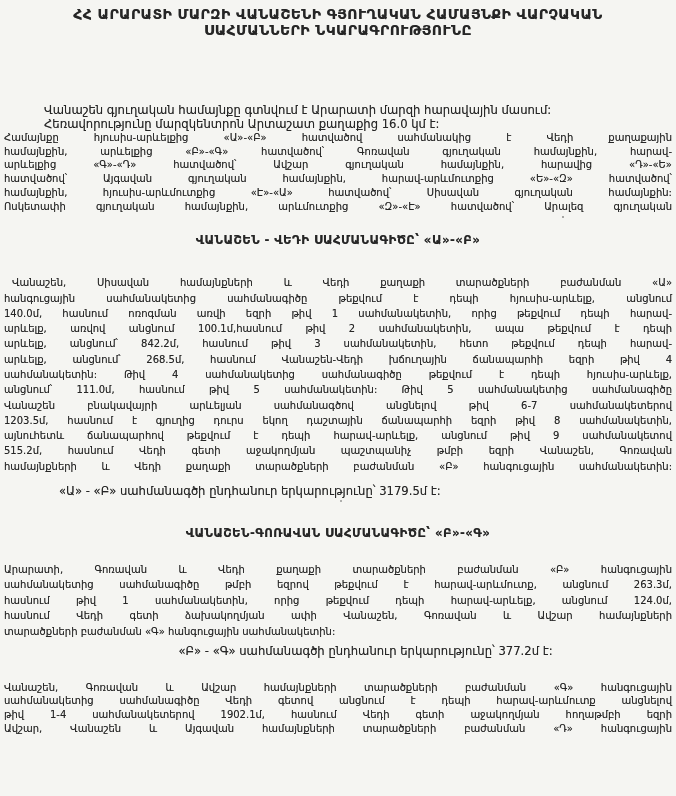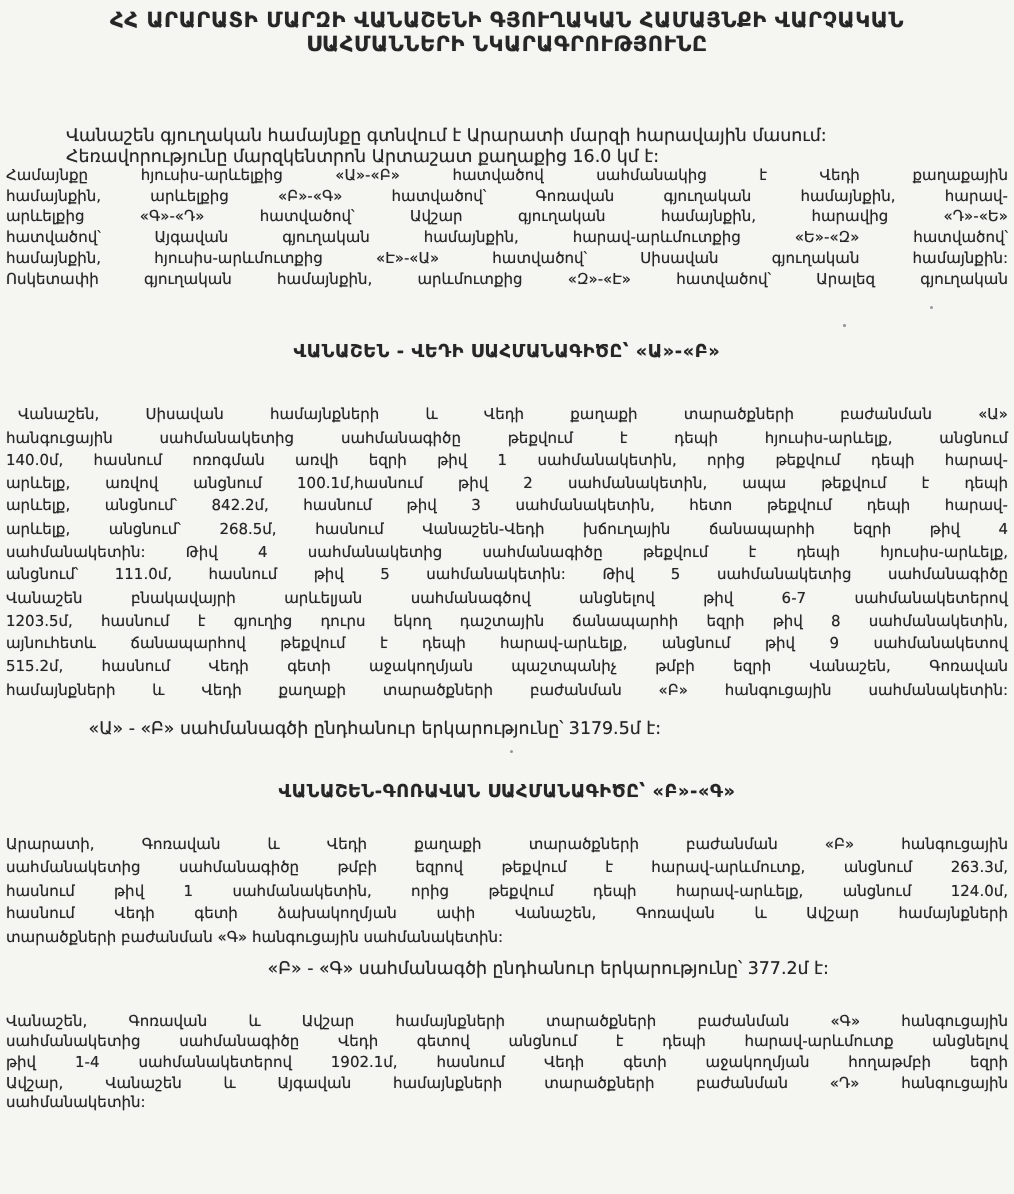--- a/index.html
+++ b/index.html
@@ -33,23 +33,23 @@
   
   .line{ font-size:11.6px; line-height:13.5px; white-space:nowrap; }
   .indent40{ padding-left:40px; }
   .indent55{ padding-left:55px; }
   
   .sec-heading{
     text-align:center; font-weight:bold;
     font-size:11.8px; line-height:14px; letter-spacing:.4px;
   }
   
-  .m-intro1{ margin-top:46px; }
+  .m-intro1{ margin-top:66px; }
   .m-introbody{ margin-top:0; }
-  .m-h1{ margin-top:34px; }
+  .m-h1{ margin-top:20px; }
   .m-p2{ margin-top:28px; }
   .m-sum1{ margin-top:11px; }
   .m-h2{ margin-top:27px; }
   .m-p3{ margin-top:22px; }
   .m-sum2{ margin-top:6px;text-align:center; }
   .m-h3{ margin-top:18px; }
   .m-p4{ margin-top:22px; }
   
   .speck{ position:absolute; background:rgba(60,60,60,.5); border-radius:50%; width:2px; height:2px; }
   .s1{ left:618px; top:204px; }
@@ -104,19 +104,18 @@
       <div class="tl">հասնում Վեդի գետի ձախակողմյան ափի Վանաշեն, Գոռավան և Ավշար  համայնքների</div>
       <div class="tl tl-last">տարածքների բաժանման «Գ» հանգուցային սահմանակետին:</div>
     </div>
   <div class="line indent55 m-sum2">«Բ» - «Գ» սահմանագծի ընդհանուր երկարությունը՝ 377.2մ է:</div>
 
   <div class="m-p4">
       <div class="tl">Վանաշեն, Գոռավան և Ավշար համայնքների տարածքների բաժանման «Գ» հանգուցային</div>
       <div class="tl">սահմանակետից սահմանագիծը Վեդի գետով անցնում է դեպի հարավ-արևմուտք անցնելով</div>
       <div class="tl">թիվ 1-4 սահմանակետերով 1902.1մ, հասնում Վեդի գետի աջակողմյան հողաթմբի եզրի</div>
       <div class="tl">Ավշար, Վանաշեն և Այգավան համայնքների տարածքների բաժանման «Դ» հանգուցային</div>
-      <div class="tl tl-last">սահմանակետին:</div>
     </div>
 
   <span class="speck s1"></span>
   <span class="speck s2"></span>
   <span class="speck s3"></span>
 </div>
 
 </body></html>

